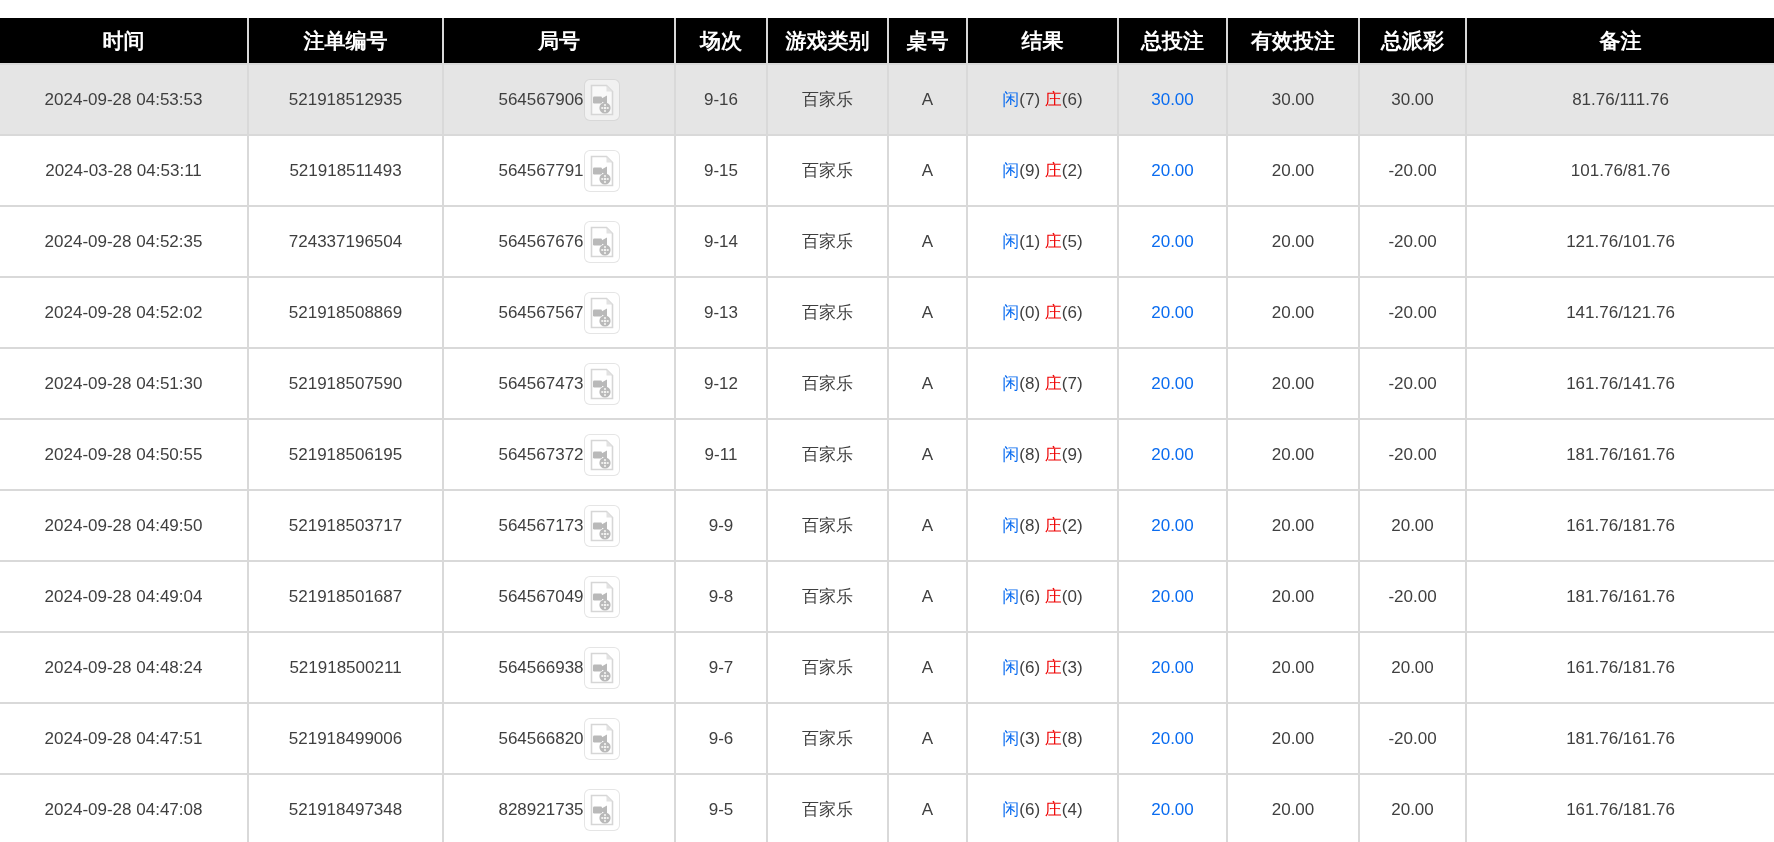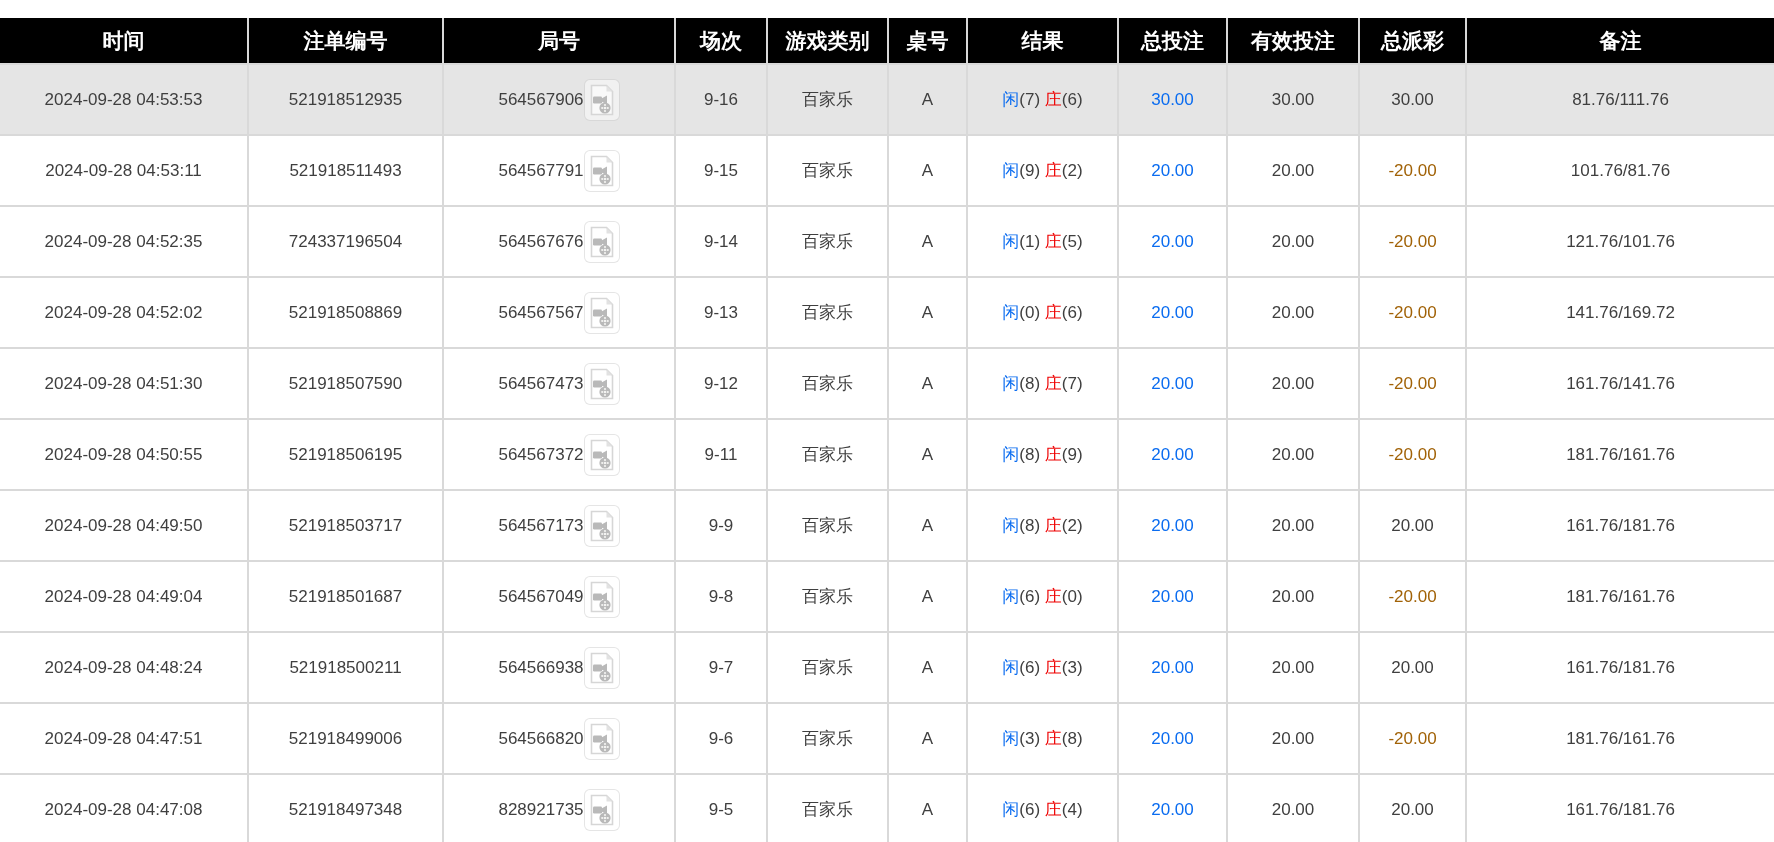--- a/index.html
+++ b/index.html
@@ -42,21 +42,21 @@
     background: #ffffff;
     border: 2px solid #d9d9d9;
   }
   tbody td:first-child { border-left: none; }
   tbody td:last-child  { border-right: none; }
   tbody tr.highlight td { background: #e5e5e5; }
   .blue   { color: #0a6cf0; }
   .p-label { color: #0a6cf0; }  
   .b-label { color: #ee0000; }  
   .paren  { color: #3f3f3f; }
-  td.neg, .neg { color: #a16207; }
+  td.neg, .neg { color: #404040; }
   
   .round-wrap {
     display: flex;
     align-items: center;
     justify-content: center;
   }
   .video-btn {
     width: 36px;
     height: 42px;
     border: 1px solid rgba(0,0,0,0.10);
@@ -132,21 +132,21 @@
           <td>9-16</td>
           <td>百家乐</td>
           <td>A</td>
           <td><span><span class="p-label">闲</span><span class="paren">(<span>7</span>)</span></span> <span><span class="b-label">庄</span><span class="paren">(<span>6</span>)</span></span></td>
           <td class="blue">30.00</td>
           <td>30.00</td>
           <td>30.00</td>
           <td>81.76/111.76</td>
         </tr>
         <tr>
-          <td>2024-09-28 04:53:11</td>
+          <td>2024-03-28 04:53:11</td>
           <td>521918511493</td>
           <td>
             <span class="round-wrap">
               <span>564567791</span>
               <button class="video-btn">
                 <svg width="26" height="32" viewBox="0 0 26 32">
                   <path d="M2.5 1.5 h15 l6 6 v23 h-21 z" fill="#ffffff" fill-opacity="0.55" stroke="#d6d6d6" stroke-width="1.6"></path>
                   <path d="M17.5 1.5 v6 h6 z" fill="#e2e2e2"></path>
                   <g fill="#b9b9b9">
                     <rect x="4" y="12.5" width="9" height="7" rx="1.2"></rect>
@@ -234,21 +234,21 @@
               </button>
             </span>
           </td>
           <td>9-13</td>
           <td>百家乐</td>
           <td>A</td>
           <td><span><span class="p-label">闲</span><span class="paren">(<span>0</span>)</span></span> <span><span class="b-label">庄</span><span class="paren">(<span>6</span>)</span></span></td>
           <td class="blue">20.00</td>
           <td>20.00</td>
           <td class="neg">-20.00</td>
-          <td>141.76/169.72</td>
+          <td>141.76/121.76</td>
         </tr>
         <tr>
           <td>2024-09-28 04:51:30</td>
           <td>521918507590</td>
           <td>
             <span class="round-wrap">
               <span>564567473</span>
               <button class="video-btn">
                 <svg width="26" height="32" viewBox="0 0 26 32">
                   <path d="M2.5 1.5 h15 l6 6 v23 h-21 z" fill="#ffffff" fill-opacity="0.55" stroke="#d6d6d6" stroke-width="1.6"></path>

